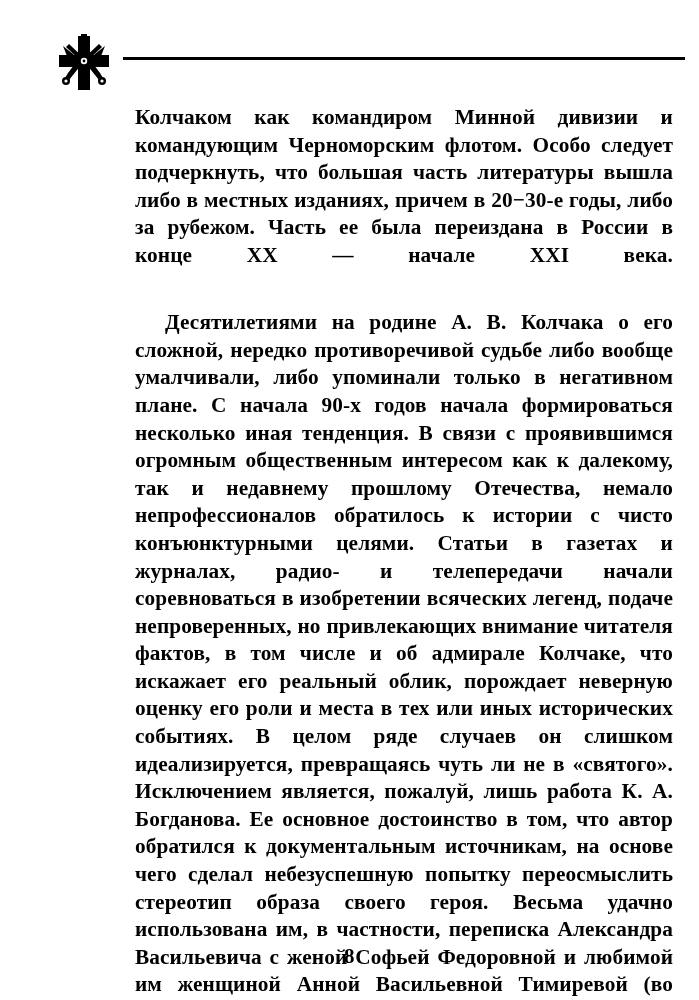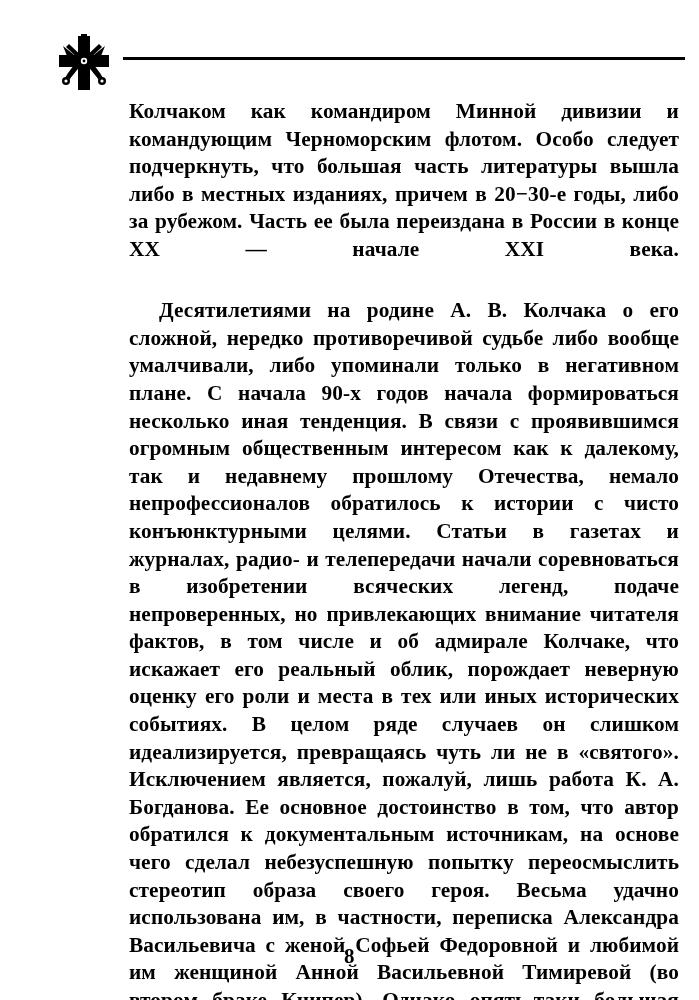--- a/index.html
+++ b/index.html
@@ -63,21 +63,21 @@
     font-size: 21.3px;
     line-height: 27.6px;
     text-align: justify;
     text-justify: inter-word;
     letter-spacing: 0.1px;
     word-spacing: 0.3px;
     font-weight: 600;
   }
 
   .textblock p {
-    margin: 6px;
+    margin: 12px;
     text-indent: 0;
   }
   .textblock p.indented {
     text-indent: 30px;
   }
 
   
   .textblock p::after {
     content: "";
     display: inline-block;

